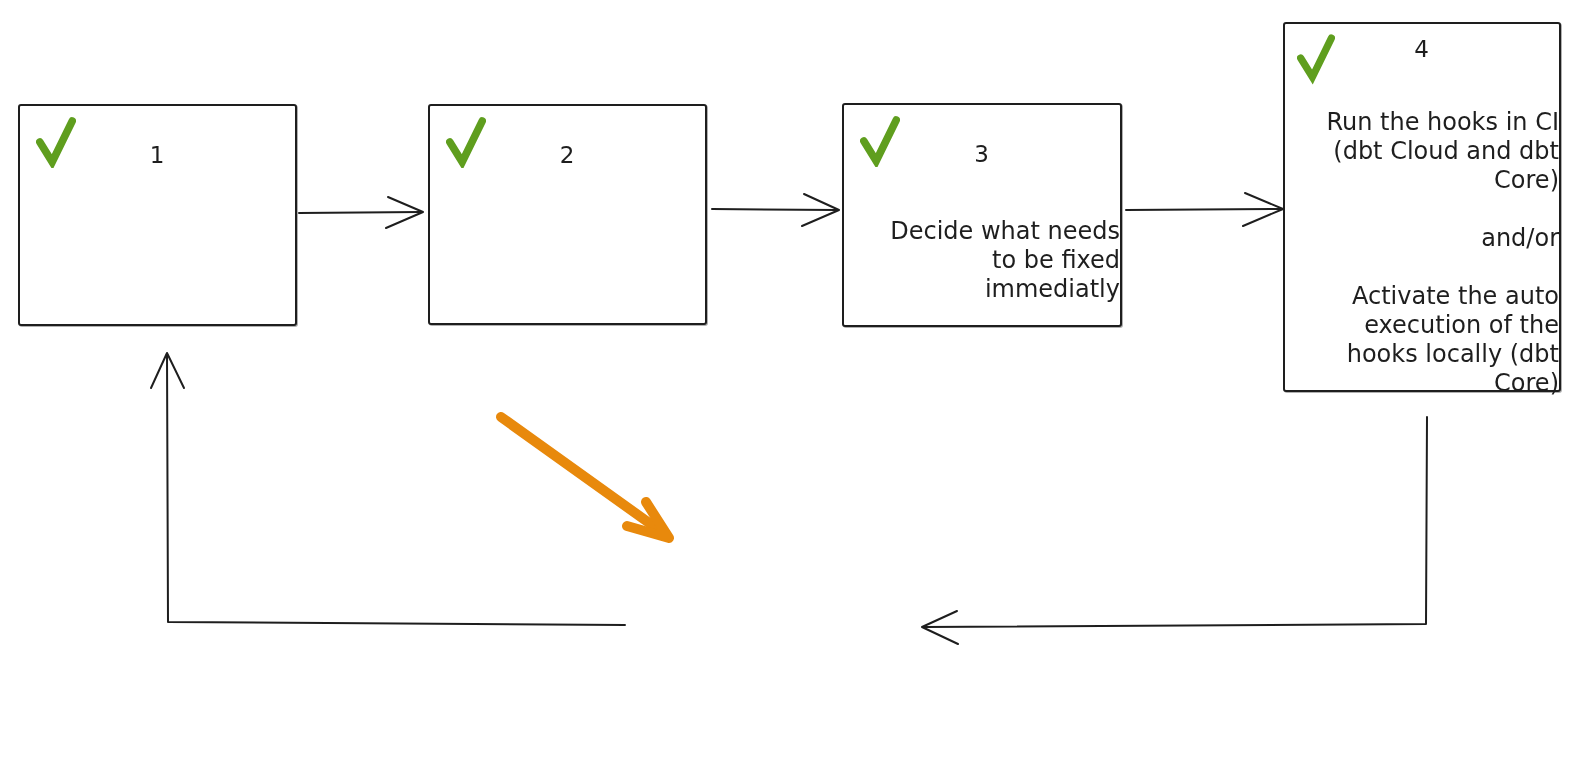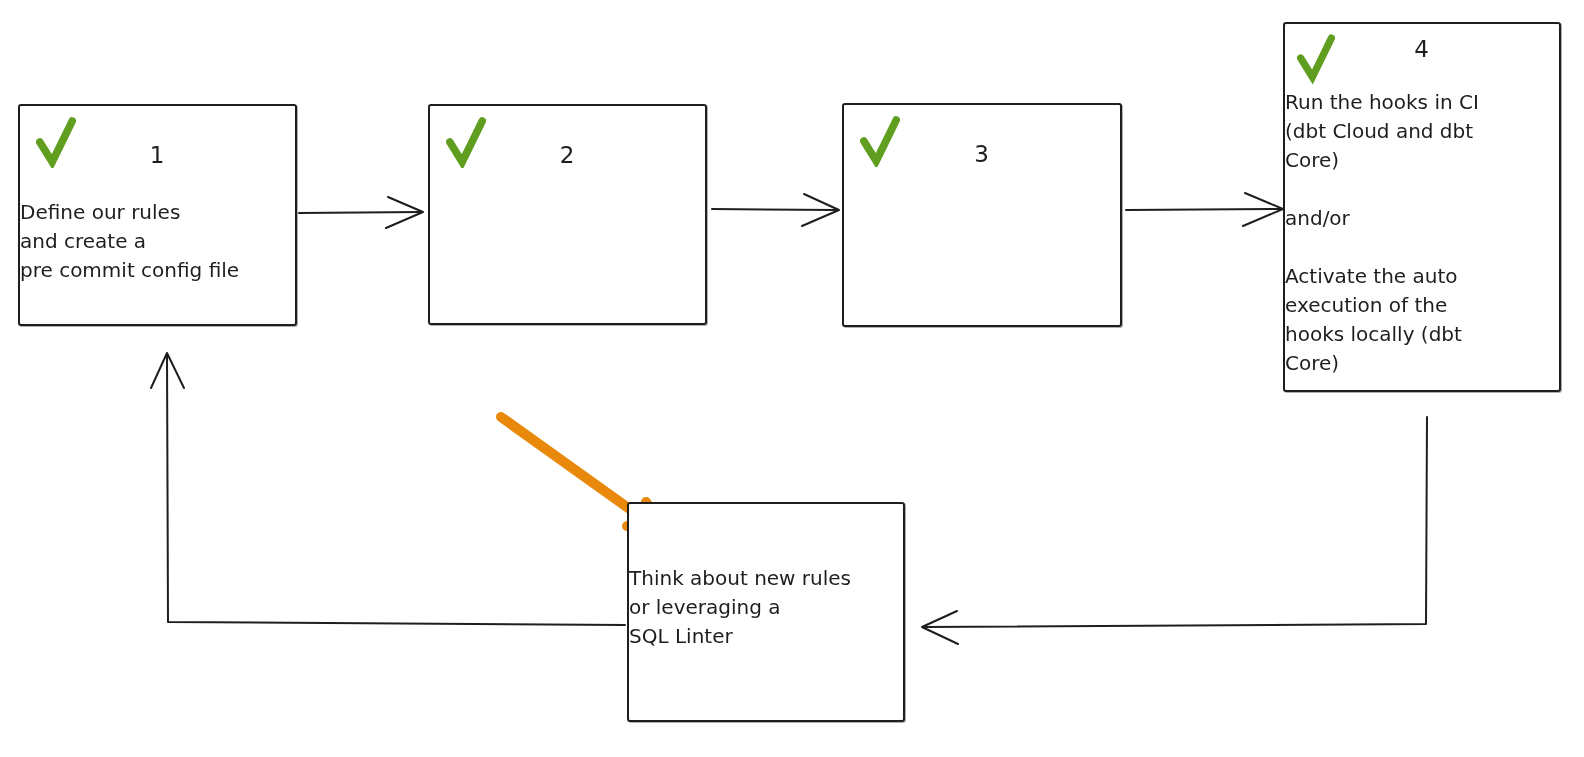--- a/index.html
+++ b/index.html
@@ -37,24 +37,25 @@
     top: 36px;
     text-align: center;
     font-size: 23px;
     font-weight: 500;
     letter-spacing: 1px;
   }
   .box4 .num { top: 12px; }
   .text {
     position: absolute;
     left: 0; right: 0;
-    text-align: left;
-    font-size: 20px;
+    text-align: right;
+    font-size: 24px;
     line-height: 29px;
     white-space: pre-line;
+    margin-top: 20px;
   }
   .box1 .text, .box2 .text, .box3 .text { top: 92px; }
   .box4 .text { top: 64px; }
   .box5 .text { top: 60px; }
 </style>
 </head>
 <body>
 
 <div class="canvas">
 
@@ -89,55 +90,50 @@
       <path d="M501 417 L666 535" stroke-width="10"></path>
       <path d="M646 502 L669 538 L627 526" stroke-width="10"></path>
     </g>
   </svg>
 
   <div class="box box1" style="left:18px; top:104px; width:279px; height:222px;">
     <svg class="check" viewBox="0 0 42 54">
       <path d="M4 27 L17 48 L38 5" fill="none" stroke="#5f9e1e" stroke-width="8" stroke-linecap="round"></path>
     </svg>
     <div class="num">1</div>
-    <div class="text">Define our rules
-and create a
-pre commit config file</div>
   </div>
 
   <div class="box box2" style="left:428px; top:104px; width:279px; height:221px;">
     <svg class="check" viewBox="0 0 42 54">
       <path d="M4 27 L17 48 L38 5" fill="none" stroke="#5f9e1e" stroke-width="8" stroke-linecap="round"></path>
     </svg>
     <div class="num">2</div>
   </div>
 
   <div class="box box3" style="left:842px; top:103px; width:280px; height:224px;">
     <svg class="check" viewBox="0 0 42 54">
       <path d="M4 27 L17 48 L38 5" fill="none" stroke="#5f9e1e" stroke-width="8" stroke-linecap="round"></path>
     </svg>
     <div class="num">3</div>
+    <div class="text">Decide what needs
+to be fixed
+immediatly</div>
   </div>
 
   <div class="box box4" style="left:1283px; top:22px; width:278px; height:370px;">
     <svg class="check" viewBox="0 0 42 54">
       <path d="M4 27 L17 48 L38 5" fill="none" stroke="#5f9e1e" stroke-width="8" stroke-linecap="round"></path>
     </svg>
     <div class="num">4</div>
     <div class="text">Run the hooks in CI
 (dbt Cloud and dbt
 Core)
 
 and/or
 
 Activate the auto
 execution of the
 hooks locally (dbt
 Core)</div>
   </div>
 
-  <div class="box box5" style="left:627px; top:502px; width:278px; height:220px;">
-    <div class="text">Think about new rules
-or leveraging a
-SQL Linter</div>
-  </div>
 
 </div>
 
 </body></html>

